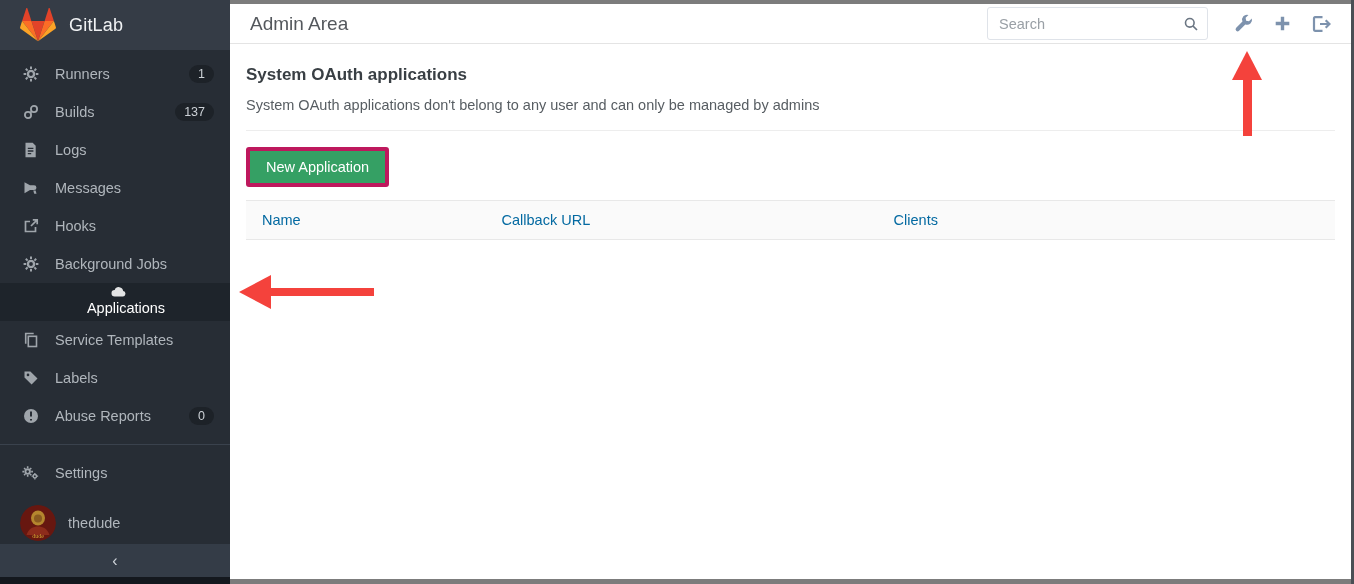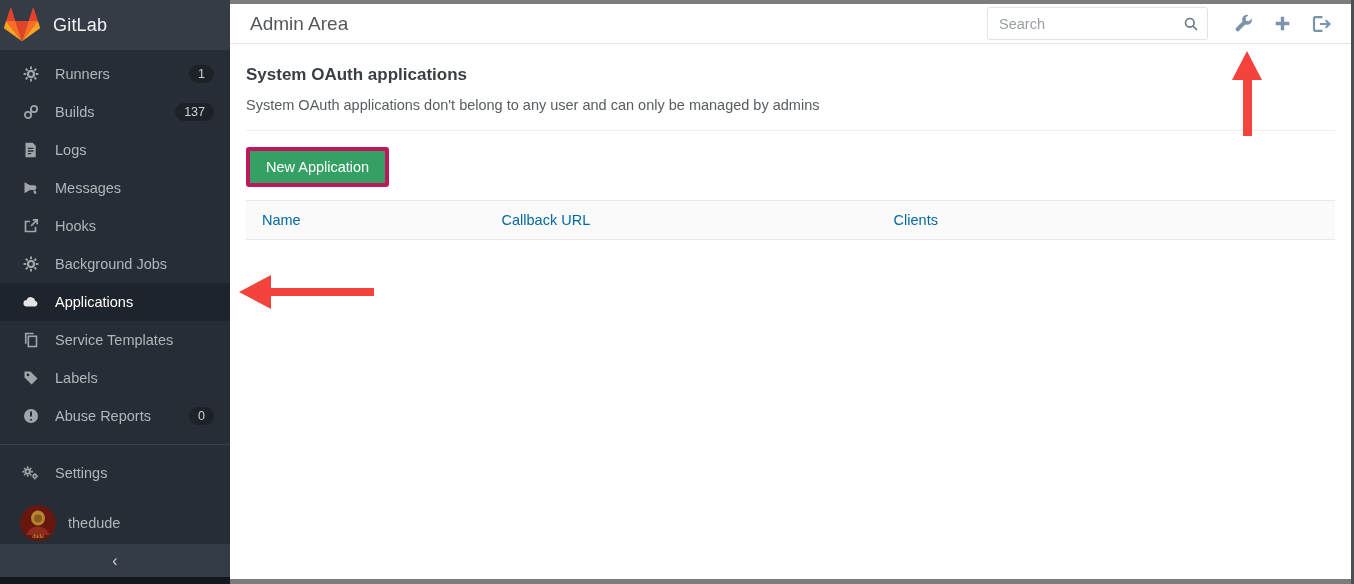--- a/index.html
+++ b/index.html
@@ -4,28 +4,28 @@
 <style>
   * { box-sizing: border-box; margin: 0; padding: 0; }
   html,body { width:1354px; height:584px; overflow:hidden; }
   body { font-family: "Liberation Sans", "DejaVu Sans", sans-serif; background:#fff; }
 
   .frame { position:relative; width:1354px; height:584px; overflow:hidden; background:#fff;
            border-right:3px solid #4a4f55; }
 
   
   .sidebar { position:absolute; left:0; top:0; bottom:0; width:230px; background:#272d35; }
-  .sb-header { height:50px; background:#353c46; display:flex; align-items:center; padding-left:4px; cursor:pointer; }
+  .sb-header { height:50px; background:#353c46; display:flex; align-items:center; padding-left:20px; cursor:pointer; }
   .sb-header .logo-text { color:#f0f2f4; font-size:18px; margin-left:13px; letter-spacing:.2px; }
   .sb-nav { padding-top:5px; }
   .sb-item { height:38px; display:flex; align-items:center; padding:0 16px 0 22px;
              color:#b0b6bc; font-size:14.5px; text-decoration:none; cursor:pointer; }
   .sb-item .sb-icon { width:17px; height:17px; display:inline-flex; align-items:center; justify-content:center; opacity:.88; }
   .sb-item .sb-label { margin-left:16px; flex:1; }
-  .sb-item.active { background:#1e242b; color:#ffffff; }
+  .sb-item.active { background:#1e242b; color:#ffffff;flex-direction:column; }
   .sb-badge { background:#1d2228; color:#ccd1d6; font-size:12.5px; padding:2px 9px; border-radius:9px; }
   .sb-divider { border-top:1px solid #3a424d; margin:9px 0; }
   .sb-user { height:50px; display:flex; align-items:center; padding:0 24px 0 20px; margin-top:6px;
              color:#b0b6bc; font-size:14.5px; cursor:pointer; }
   .avatar { width:36px; height:36px; border-radius:50%; overflow:hidden; flex:0 0 36px; }
   .sb-user .sb-label { margin-left:12px; }
   .sb-bottom { position:absolute; left:0; right:0; bottom:0; }
   .sb-collapse { height:33px; background:#343c47; color:#cdd2d8; display:flex; align-items:center;
                  justify-content:center; font-size:16px; cursor:pointer; }
   .sb-strip { height:7px; background:#14181e; }

